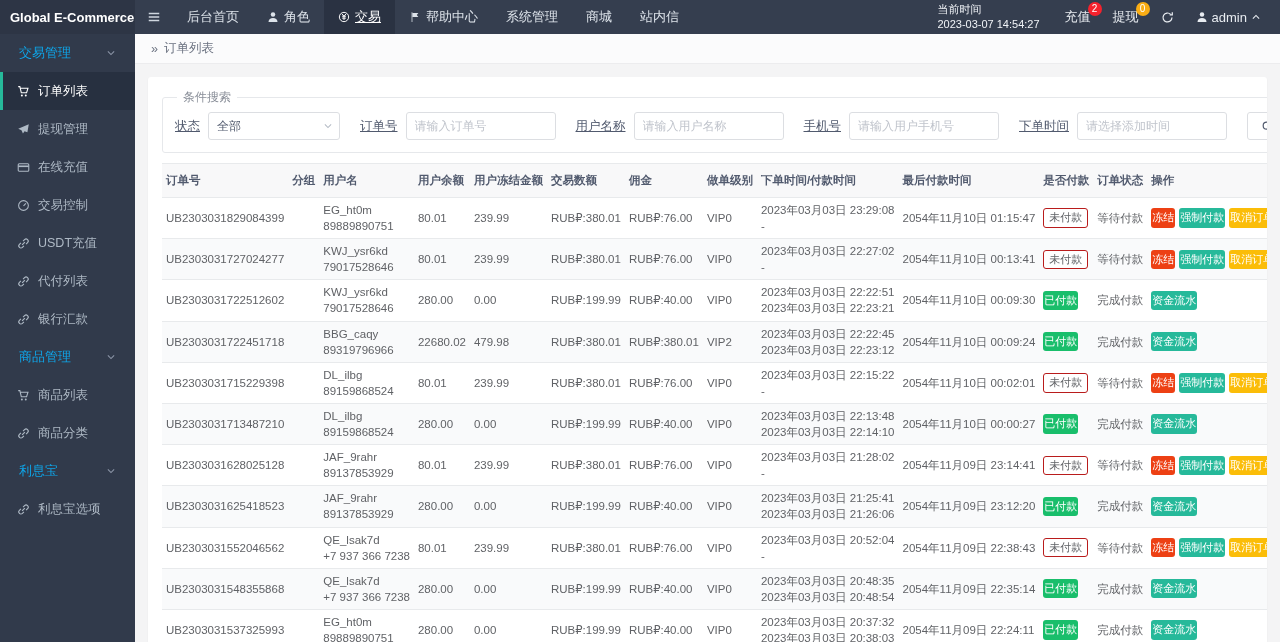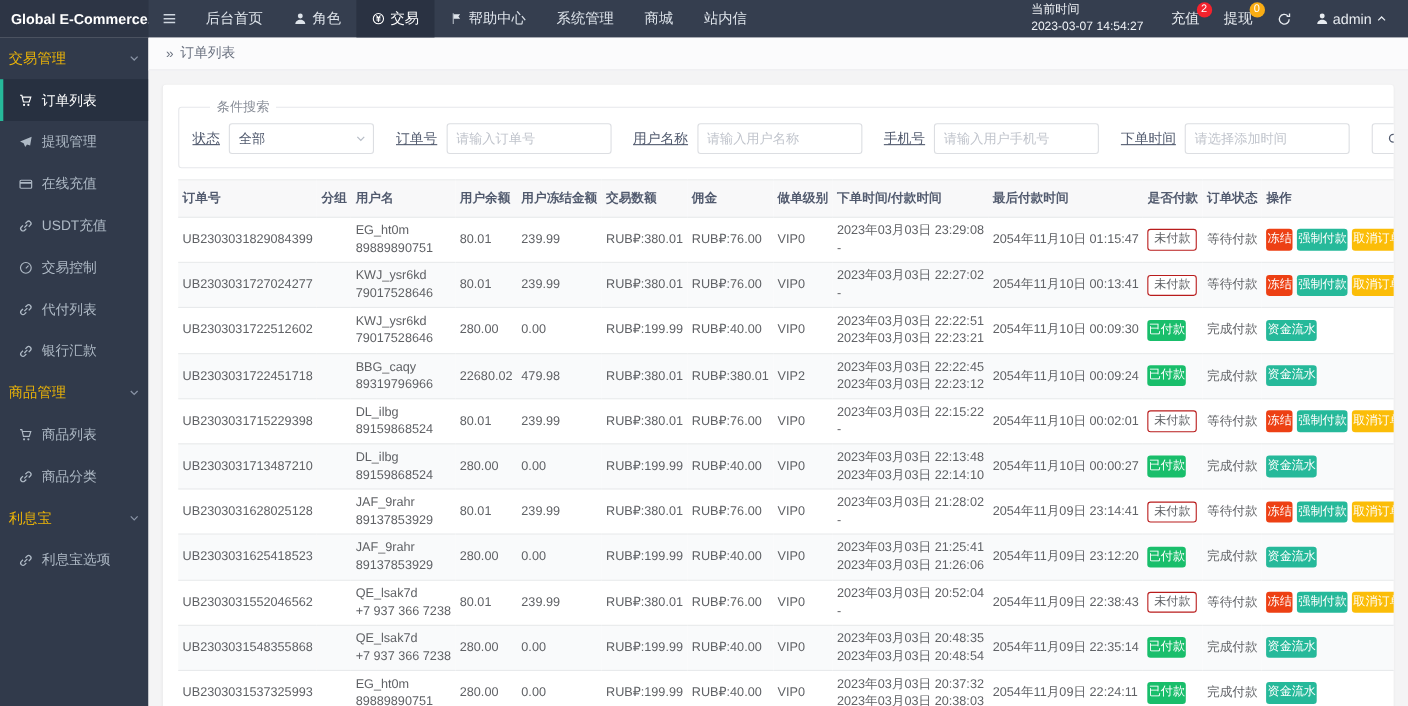--- a/index.html
+++ b/index.html
@@ -10,50 +10,50 @@
 
   
   .topbar{position:absolute;top:0;left:0;right:0;height:34px;background:#353e4f;
     display:flex;align-items:stretch;color:#e8ecf1;z-index:10;}
   .logo{width:135px;min-width:135px;background:#2d3545;display:flex;align-items:center;
     padding:0 10px;font-size:13px;font-weight:bold;color:#fff;white-space:nowrap;overflow:hidden;}
   .hamburger-btn{width:38px;display:flex;align-items:center;justify-content:center;cursor:pointer;color:#cfd6df;}
   .tnav-wrap{display:flex;align-items:stretch;}
   .tnav{display:flex;align-items:center;gap:5px;padding:0 14px;font-size:13px;color:#dde3ea;
     text-decoration:none;cursor:pointer;white-space:nowrap;}
-  .tnav.active{background:#2a3242;color:#fff;}
+  .tnav.active{background:#2a3242;color:#fff;text-decoration:underline;}
   .top-right{margin-left:auto;display:flex;align-items:center;padding-right:8px;}
   .time-block{text-align:left;font-size:11px;line-height:1.35;margin-right:14px;color:#f0f3f7;white-space:nowrap;}
   .top-link{position:relative;display:flex;align-items:center;gap:4px;padding:0 11px;height:34px;
     font-size:13px;color:#e8ecf1;cursor:pointer;text-decoration:none;white-space:nowrap;}
   .badge{position:absolute;top:2px;right:0px;min-width:14px;height:14px;border-radius:8px;
     font-size:10px;line-height:14px;text-align:center;color:#fff;padding:0 3px;font-style:normal;}
   .badge.red{background:#f5222d;}
   .badge.orange{background:#faad14;}
 
   
   .sidebar{position:absolute;top:34px;left:0;bottom:0;width:135px;background:#313a4b;overflow:hidden;}
-  .side-sec{height:38px;display:flex;align-items:center;gap:7px;padding:0 8px;color:#eab308;
+  .side-sec{height:38px;display:flex;align-items:center;gap:7px;padding:0 19px;color:#0ea5e9;
     font-size:13px;cursor:pointer;}
   .side-sec .sec-caret{margin-left:auto;color:#8a94a6;}
   .side-item{height:38px;display:flex;align-items:center;gap:8px;padding:0 10px 0 13px;color:#aeb9c5;
     font-size:12.5px;cursor:pointer;border-left:3px solid transparent;white-space:nowrap;}
   .side-item.active{background:#273040;color:#fff;border-left-color:#26b99a;}
   .side-item .icn{width:14px;}
 
   
   .main{position:absolute;top:34px;left:135px;right:0;bottom:0;background:#f4f4f5;overflow:hidden;}
   .breadcrumb{height:30px;background:#fbfbfc;border-bottom:1px solid #ececee;display:flex;
     align-items:center;gap:6px;padding:0 16px;font-size:12.5px;color:#6b7280;}
   .card{margin:13px;background:#fff;border-radius:3px;box-shadow:0 1px 2px rgba(0,0,0,.06);
     padding:12px 14px;overflow:hidden;}
 
   
   .search-box{border:1px solid #e6e8eb;border-radius:3px;margin:0 0 10px;padding:6px 12px 12px;}
-  .search-box legend{font-size:12px;color:#8a8f99;padding:0 6px;margin-left:16px;}
+  .search-box legend{font-size:12px;color:#8a8f99;padding:0 6px;margin-left:2px;}
   .form-row{display:flex;align-items:center;flex-wrap:nowrap;}
   .fgroup{display:flex;align-items:center;margin-right:20px;}
   .flabel{font-size:12.5px;color:#515a6e;margin-right:8px;white-space:nowrap;text-decoration:underline;}
   .inp{height:28px;border:1px solid #dcdee2;border-radius:3px;padding:0 8px;font-size:12px;
     color:#515a6e;width:150px;outline:none;background:#fff;}
   .inp::placeholder{color:#c0c4cc;}
   .sel-wrap{position:relative;display:inline-flex;}
   select.inp{appearance:none;-webkit-appearance:none;width:132px;padding-right:22px;cursor:pointer;}
   .sel-caret{position:absolute;right:7px;top:50%;transform:translateY(-50%);color:#b6bcc6;pointer-events:none;}
   .search-btn{display:flex;align-items:center;gap:5px;height:28px;padding:0 13px;background:#fff;
@@ -198,34 +198,34 @@
         <span class="icn">
           <svg width="13" height="13" viewBox="0 0 16 16" fill="none" stroke="currentColor" stroke-width="1.3">
             <rect x="1.5" y="3.5" width="13" height="9" rx="1.2"></rect>
             <path d="M1.5 6.5h13" stroke-width="2"></path>
           </svg>
         </span>
         <span class="side-label">在线充值</span>
       </div>
       <div class="side-item">
         <span class="icn">
-          <svg width="13" height="13" viewBox="0 0 16 16" fill="none" stroke="currentColor" stroke-width="1.4">
-            <path d="M6.3 9.7l3.4-3.4M4.8 7.2L3 9a2.6 2.6 0 0 0 3.7 3.7l1.8-1.8M11.2 8.8L13 7A2.6 2.6 0 0 0 9.3 3.3L7.5 5.1"></path>
-          </svg>
-        </span>
-        <span class="side-label">USDT充值</span>
-      </div>
-      <div class="side-item">
-        <span class="icn">
           <svg width="13" height="13" viewBox="0 0 16 16" fill="none" stroke="currentColor" stroke-width="1.3">
             <circle cx="8" cy="8" r="6"></circle>
             <path d="M8 8.5L11 5.5"></path>
           </svg>
         </span>
         <span class="side-label">交易控制</span>
+      </div>
+      <div class="side-item">
+        <span class="icn">
+          <svg width="13" height="13" viewBox="0 0 16 16" fill="none" stroke="currentColor" stroke-width="1.4">
+            <path d="M6.3 9.7l3.4-3.4M4.8 7.2L3 9a2.6 2.6 0 0 0 3.7 3.7l1.8-1.8M11.2 8.8L13 7A2.6 2.6 0 0 0 9.3 3.3L7.5 5.1"></path>
+          </svg>
+        </span>
+        <span class="side-label">USDT充值</span>
       </div>
       <div class="side-item">
         <span class="icn">
           <svg width="13" height="13" viewBox="0 0 16 16" fill="none" stroke="currentColor" stroke-width="1.4">
             <path d="M6.3 9.7l3.4-3.4M4.8 7.2L3 9a2.6 2.6 0 0 0 3.7 3.7l1.8-1.8M11.2 8.8L13 7A2.6 2.6 0 0 0 9.3 3.3L7.5 5.1"></path>
           </svg>
         </span>
         <span class="side-label">代付列表</span>
       </div>
       <div class="side-item">

